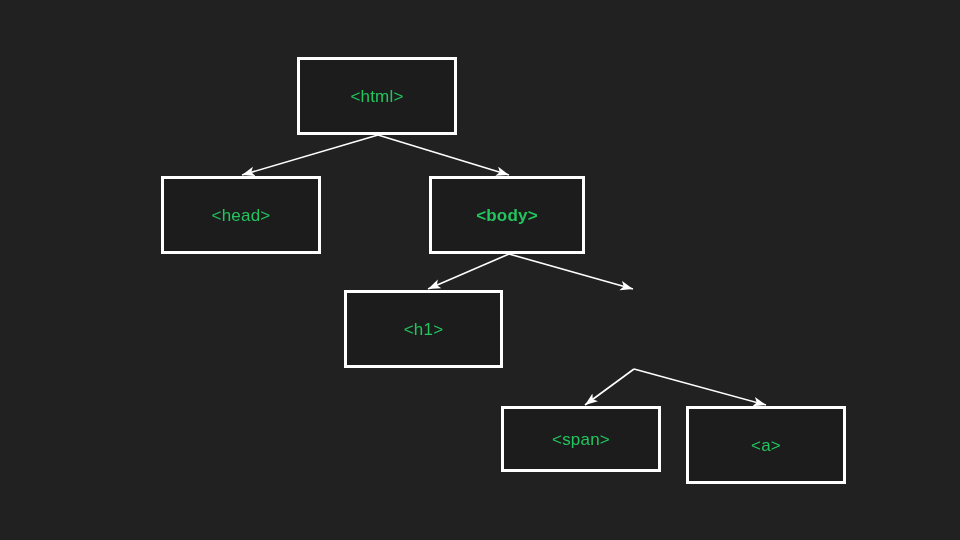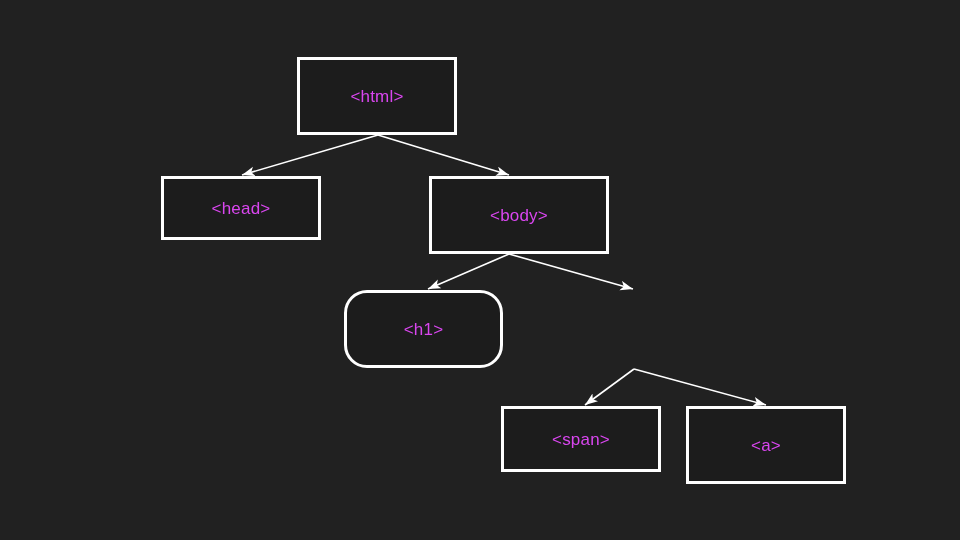--- a/index.html
+++ b/index.html
@@ -29,21 +29,21 @@
   .node {
     position: absolute;
     box-sizing: border-box;
     background: #1c1c1c;
     border: 3px solid #ffffff;
     display: flex;
     align-items: center;
     justify-content: center;
   }
   .node-label {
-    color: #d946ef;
+    color: #22c55e;
     font-size: 17px;
     font-family: "Liberation Sans", sans-serif;
     letter-spacing: 0.2px;
     line-height: 1;
     white-space: nowrap;
   }
 </style>
 </head>
 <body style="background: rgb(33, 33, 33);">
 
@@ -61,27 +61,27 @@
         <line x1="509" y1="254" x2="428" y2="289" stroke="#ffffff" stroke-width="1.6" marker-end="url(#arrowhead)"></line>
         <line x1="509" y1="254" x2="633" y2="289" stroke="#ffffff" stroke-width="1.6" marker-end="url(#arrowhead)"></line>
         <line x1="634" y1="369" x2="585" y2="405" stroke="#ffffff" stroke-width="1.6" marker-end="url(#arrowhead)"></line>
         <line x1="634" y1="369" x2="766" y2="405" stroke="#ffffff" stroke-width="1.6" marker-end="url(#arrowhead)"></line>
       </g>
   </svg>
 
   <div class="node" style="left: 297px; top: 57px; width: 160px; height: 78px; background: rgb(28, 28, 28); border-color: rgb(255, 255, 255);">
     <span class="node-label">&lt;html&gt;</span>
   </div>
-  <div class="node" style="left: 161px; top: 176px; width: 160px; height: 64px; background: rgb(28, 28, 28); border-color: rgb(255, 255, 255);">
+  <div class="node" style="left: 161px; top: 176px; width: 160px; height: 78px; background: rgb(28, 28, 28); border-color: rgb(255, 255, 255);">
     <span class="node-label">&lt;head&gt;</span>
   </div>
-  <div class="node" style="left: 429px; top: 176px; width: 180px; height: 78px; background: rgb(28, 28, 28); border-color: rgb(255, 255, 255);">
+  <div class="node" style="left: 429px; top: 176px; width: 156px; height: 78px; background: rgb(28, 28, 28); border-color: rgb(255, 255, 255); font-weight: bold;">
     <span class="node-label">&lt;body&gt;</span>
   </div>
-  <div class="node" style="left: 344px; top: 290px; width: 159px; height: 78px; background: rgb(28, 28, 28); border-color: rgb(255, 255, 255); border-radius: 23px;">
+  <div class="node" style="left: 344px; top: 290px; width: 159px; height: 78px; background: rgb(28, 28, 28); border-color: rgb(255, 255, 255);">
     <span class="node-label">&lt;h1&gt;</span>
   </div>
   <div class="node" style="left: 501px; top: 406px; width: 160px; height: 66px; background: rgb(28, 28, 28); border-color: rgb(255, 255, 255);">
     <span class="node-label">&lt;span&gt;</span>
   </div>
   <div class="node" style="left: 686px; top: 406px; width: 160px; height: 78px; background: rgb(28, 28, 28); border-color: rgb(255, 255, 255);">
     <span class="node-label">&lt;a&gt;</span>
   </div>
 
 </div>

